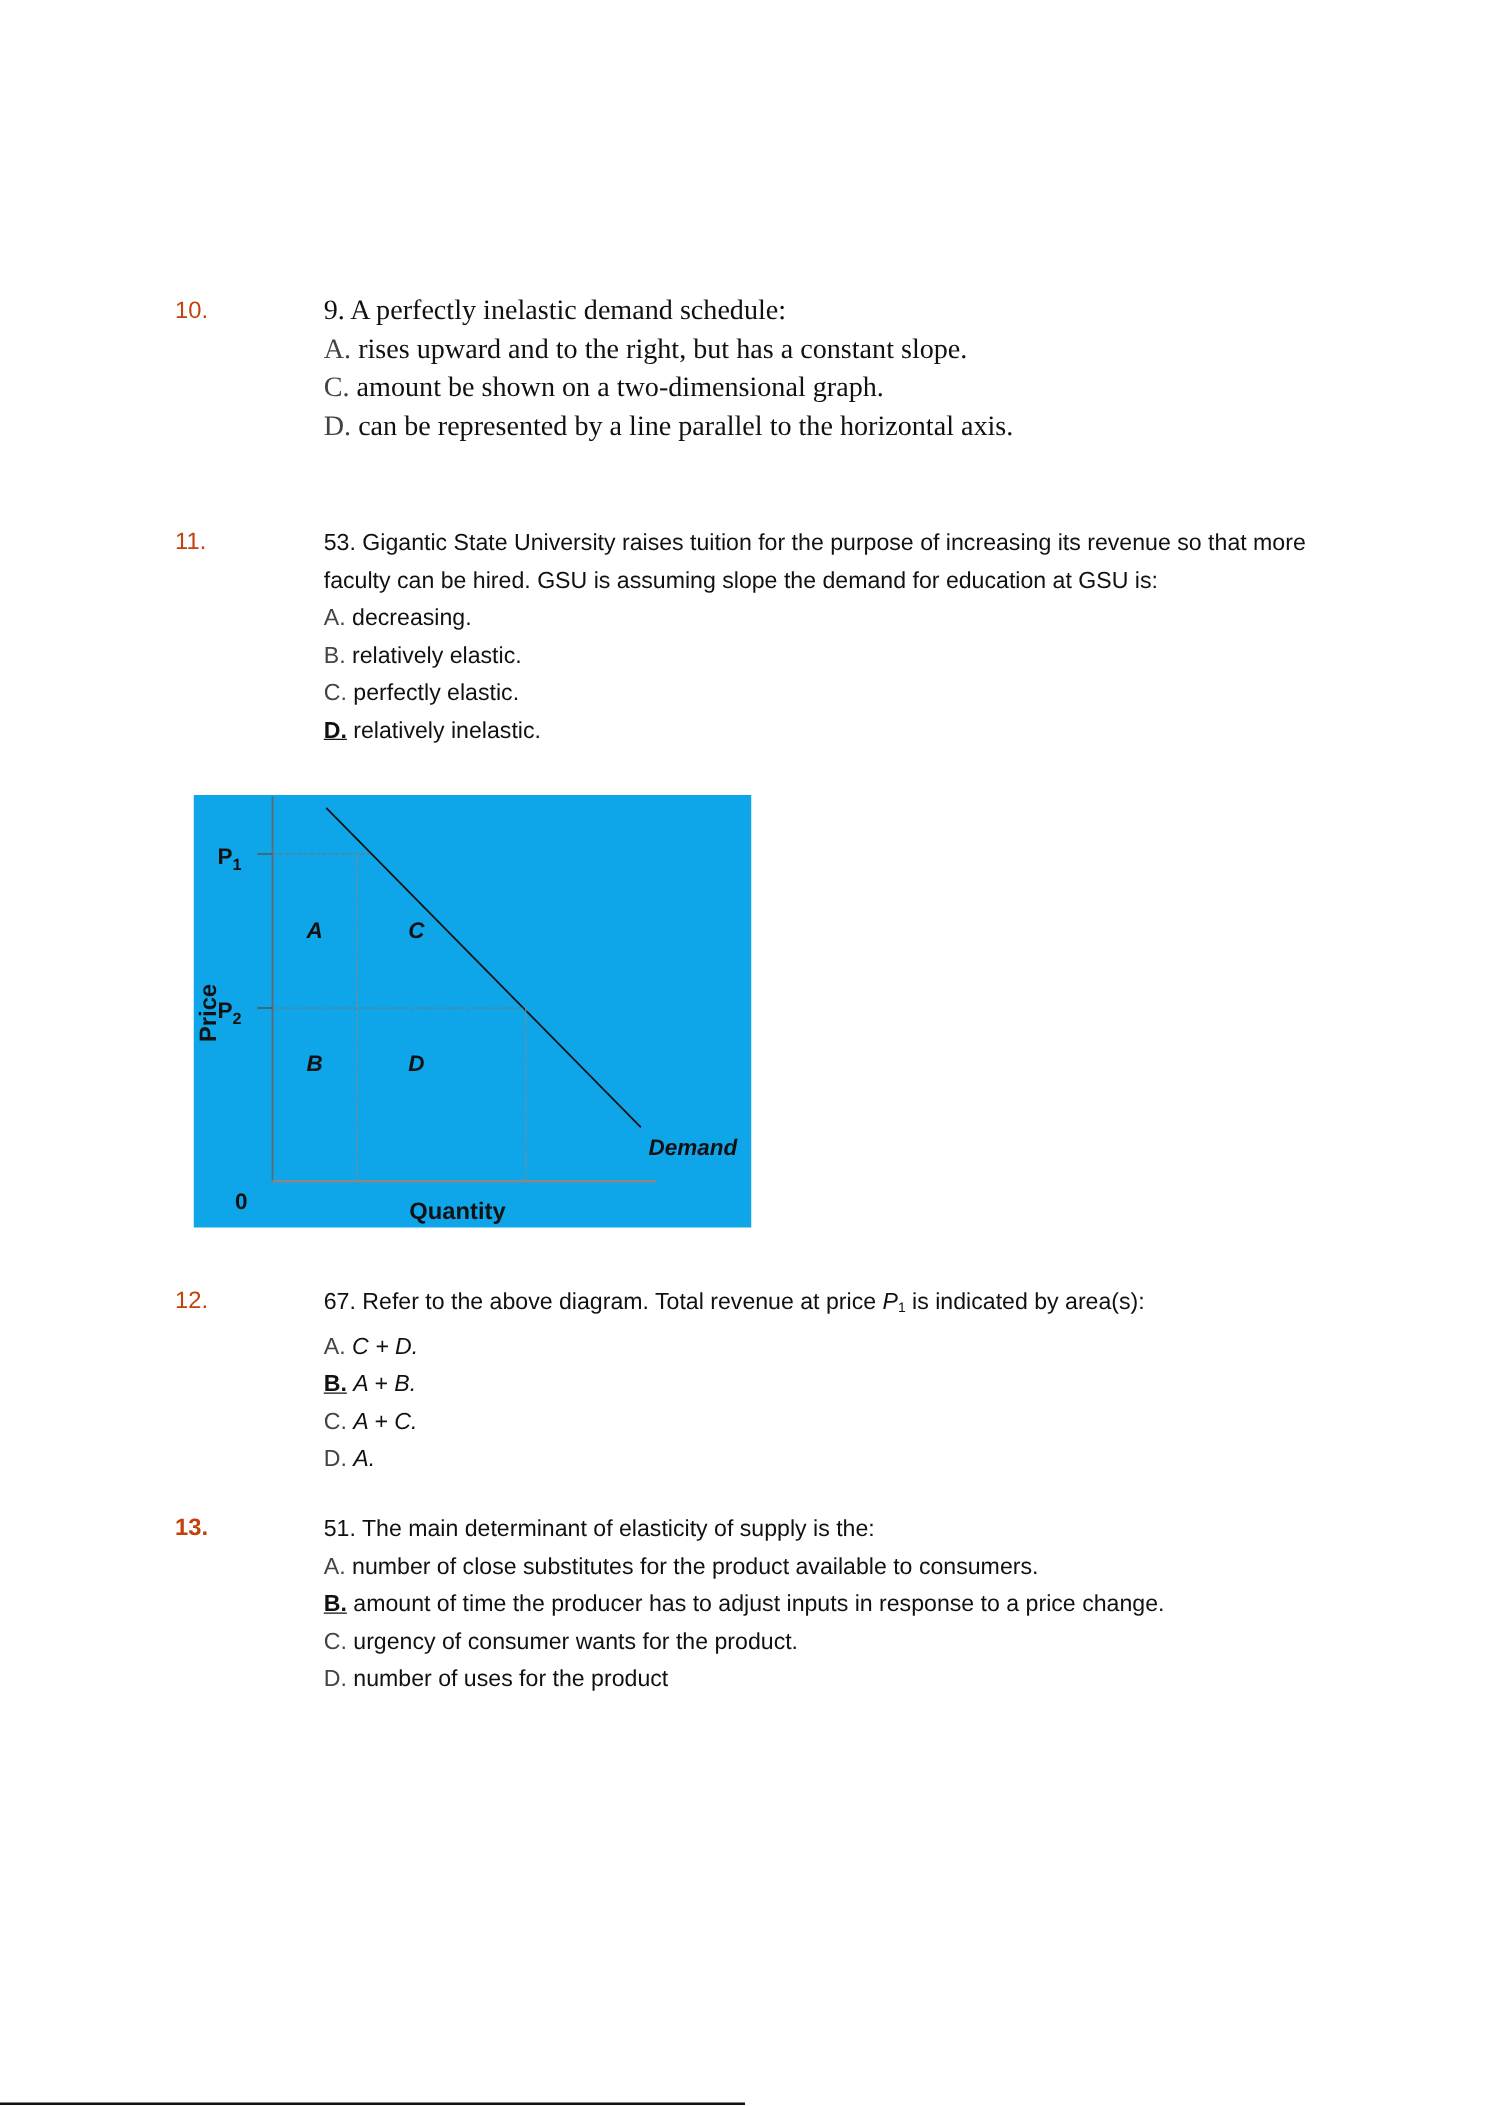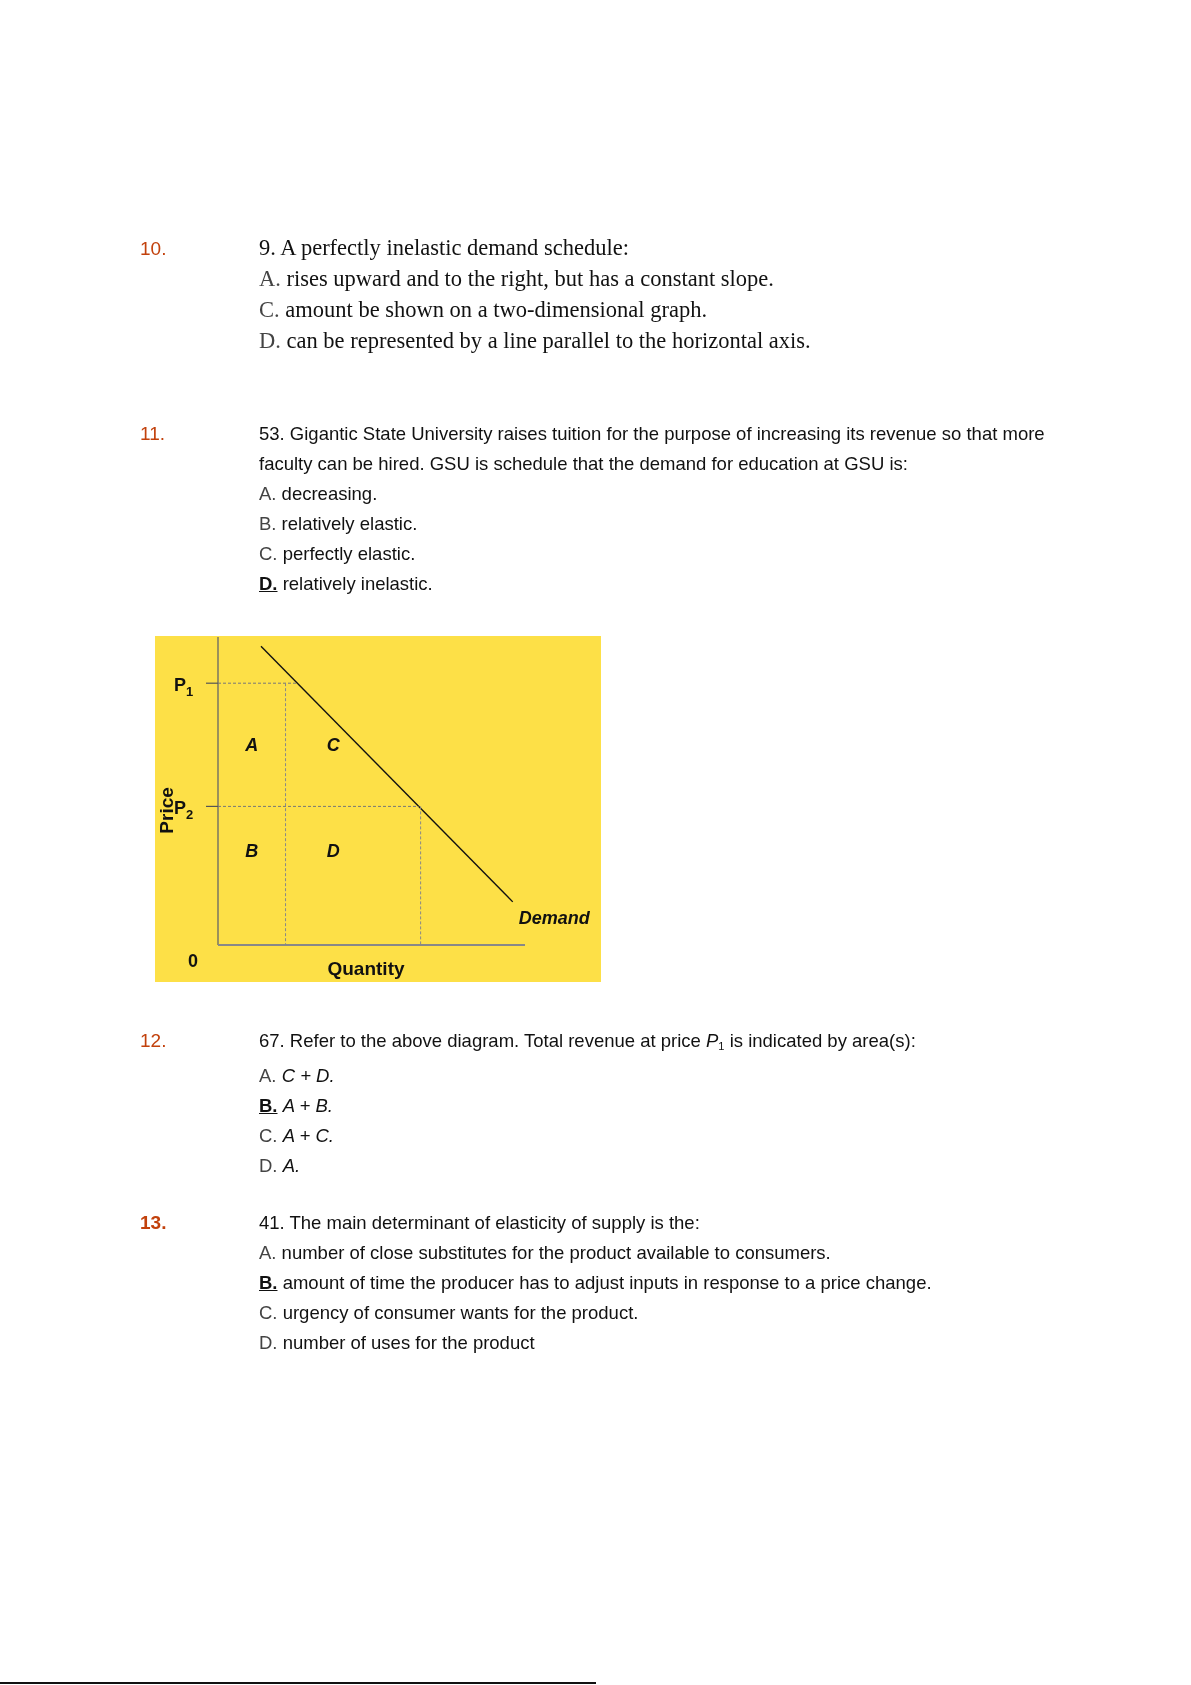--- a/index.html
+++ b/index.html
@@ -7,41 +7,41 @@
   .q { position:absolute; left:0; width:1191px; }
   .qnum { position:absolute; left:140px; font-family:"Liberation Sans", sans-serif; font-size:19px; color:#c2410c; }
   .qbody { position:absolute; left:211px; }
   .serif { font-family:"Liberation Serif", serif; font-size:22.5px; line-height:31px; color:#111; }
   .sans { font-family:"Liberation Sans", sans-serif; font-size:18.5px; line-height:30px; color:#111; }
   .line { white-space:nowrap; display:block;margin-left:48px; }
   .letter { color:#444; }
   .correct { font-weight:bold; text-decoration:underline; color:#111; }
   .it { font-style:italic; }
   sub { font-size:0.6em; vertical-align:-0.25em; }
-  #chart { position:absolute; left:155px; top:636px; width:446px; height:346px; background:#fde047; }
+  #chart { position:absolute; left:155px; top:636px; width:446px; height:346px; background:#0ea5e9; }
   #footrule { position:absolute; left:0; top:1682px; width:596px; height:2px; background:#111; }
 </style>
 </head>
 <body>
 
 <div class="q" style="top:232px;">
   <span class="qnum" style="top:6px;">10.</span>
   <div class="qbody serif">
     <span class="line">9. A perfectly inelastic demand schedule:</span>
     <span class="line"><span class="letter">A.</span><span> rises upward and to the right, but has a constant slope.</span></span>
     <span class="line"><span class="letter">C.</span><span> amount be shown on a two-dimensional graph.</span></span>
     <span class="line"><span class="letter">D.</span><span> can be represented by a line parallel to the horizontal axis.</span></span>
   </div>
 </div>
 
 <div class="q" style="top:419px;">
   <span class="qnum" style="top:4px;">11.</span>
   <div class="qbody sans">
     <span class="line">53. Gigantic State University raises tuition for the purpose of increasing its revenue so that more</span>
-    <span class="line">faculty can be hired. GSU is schedule that the demand for education at GSU is:</span>
+    <span class="line">faculty can be hired. GSU is assuming slope the demand for education at GSU is:</span>
     <span class="line"><span class="letter">A.</span><span> decreasing.</span></span>
     <span class="line"><span class="letter">B.</span><span> relatively elastic.</span></span>
     <span class="line"><span class="letter">C.</span><span> perfectly elastic.</span></span>
     <span class="line"><span class="correct">D.</span><span> relatively inelastic.</span></span>
   </div>
 </div>
 
 <div id="chart">
   <svg id="chart-svg" width="446" height="346" viewBox="0 0 446 346">
     <g id="chart-layer">
@@ -75,21 +75,21 @@
     <span class="line"><span class="letter">A.</span> <span class="it">C + D.</span></span>
     <span class="line"><span class="correct">B.</span> <span class="it">A + B.</span></span>
     <span class="line"><span class="letter">C.</span> <span class="it">A + C.</span></span>
     <span class="line"><span class="letter">D.</span> <span class="it">A.</span></span>
   </div>
 </div>
 
 <div class="q" style="top:1208px;">
   <span class="qnum" style="top:4px;font-weight:bold;">13.</span>
   <div class="qbody sans">
-    <span class="line">41. The main determinant of elasticity of supply is the:</span>
+    <span class="line">51. The main determinant of elasticity of supply is the:</span>
     <span class="line"><span class="letter">A.</span><span> number of close substitutes for the product available to consumers.</span></span>
     <span class="line"><span class="correct">B.</span><span> amount of time the producer has to adjust inputs in response to a price change.</span></span>
     <span class="line"><span class="letter">C.</span><span> urgency of consumer wants for the product.</span></span>
     <span class="line"><span class="letter">D.</span><span> number of uses for the product</span></span>
   </div>
 </div>
 
 <div id="footrule"></div>
 
 </body></html>

